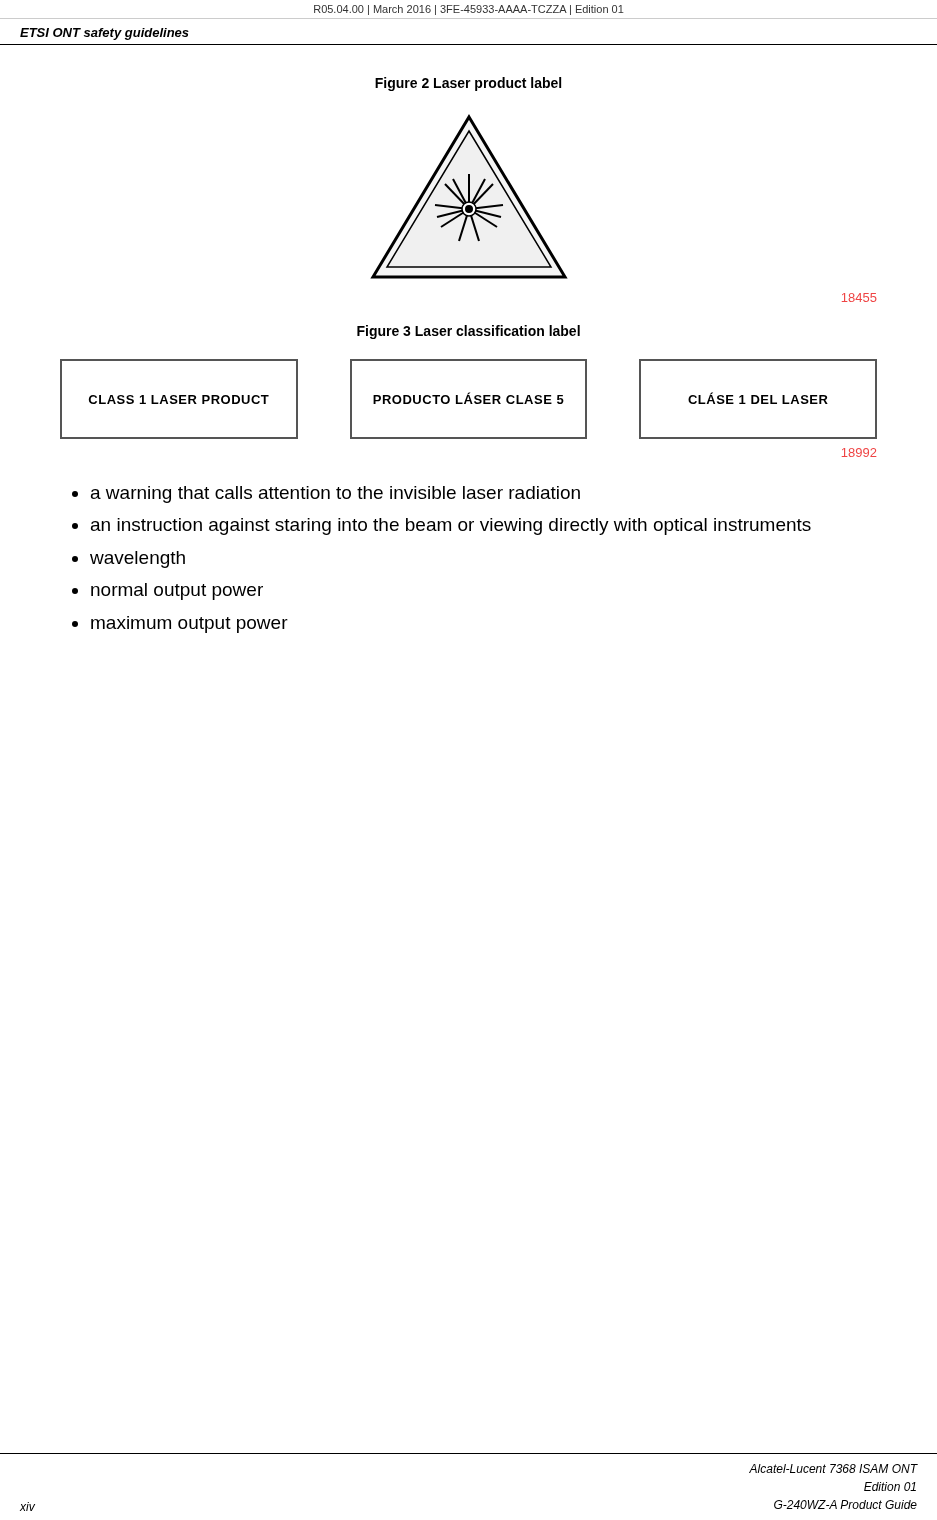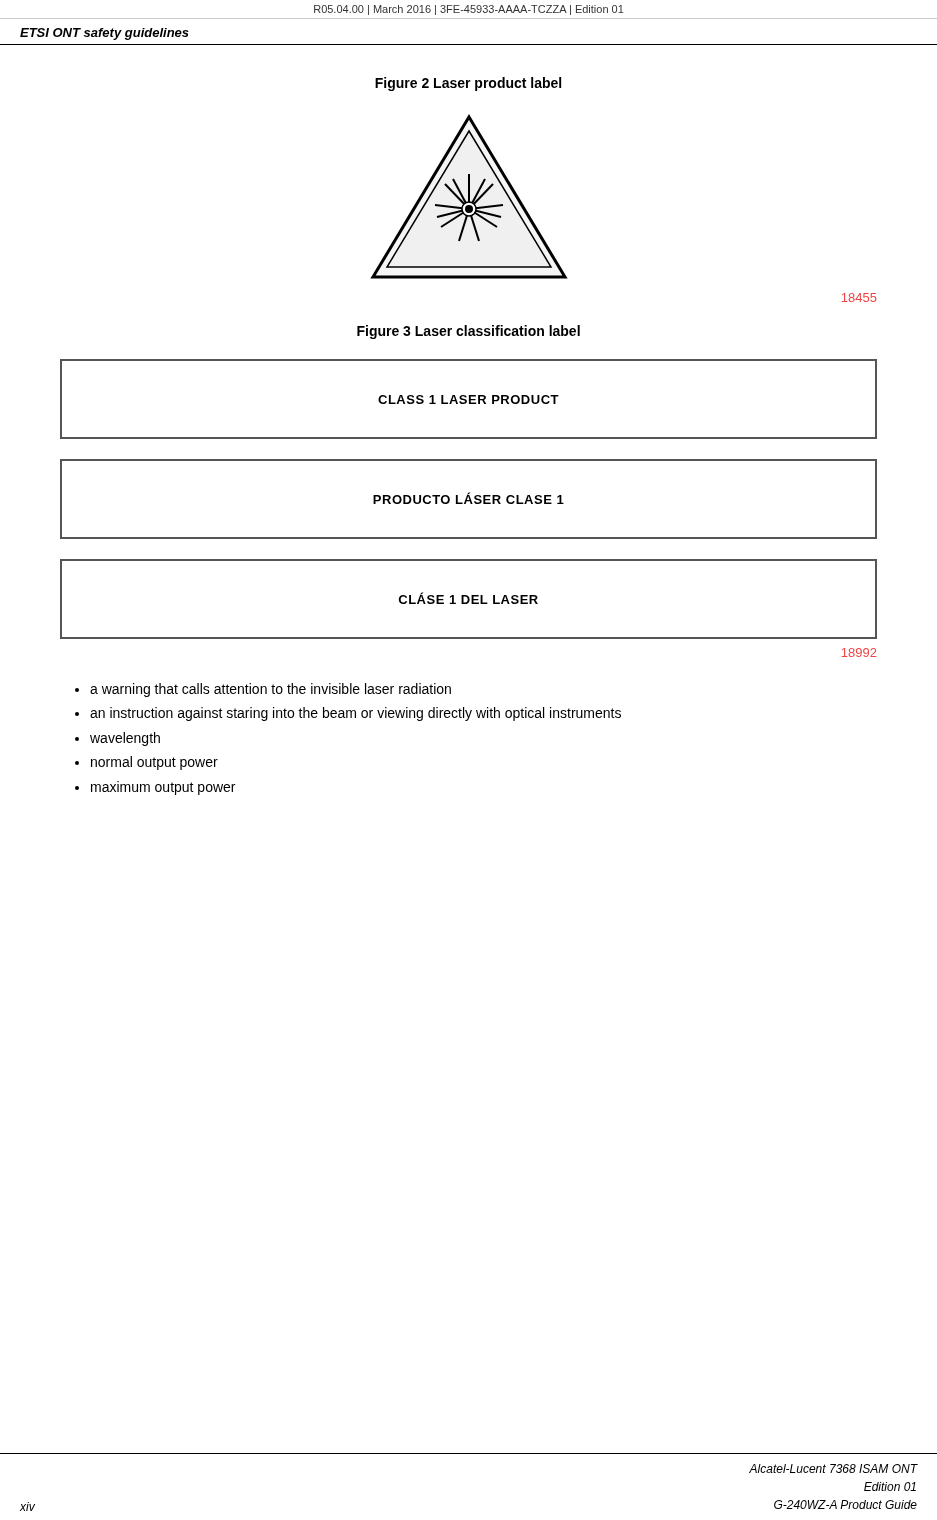--- a/index.html
+++ b/index.html
@@ -83,21 +83,21 @@
     }
 
     .body-text a, .link-ref {
       color: #0000cc;
       text-decoration: none;
     }
 
     
     .classification-grid {
       display: grid;
-      grid-template-columns: 1fr;
+      grid-template-columns: 1fr 1fr 1fr;
       gap: 20px 52px;
       margin: 20px 0 6px 0;
     }
 
     .class-box {
       border: 2px solid #555;
       padding: 28px 16px;
       text-align: center;
       font-size: 13px;
       font-weight: bold;
@@ -109,21 +109,21 @@
     }
 
     
     .bullet-list {
       margin-left: 30px;
       margin-top: 10px;
       margin-bottom: 20px;
     }
 
     .bullet-list li {
-      font-size: 14px;
+      font-size: 19px;
       line-height: 1.6;
       list-style-type: disc;
       margin-bottom: 2px;
     }
 
     
     .footer {
       position: absolute;
       bottom: 0;
       left: 0;
@@ -192,21 +192,21 @@
     </div>
   </div>
 
   <div class="figure-number-right">18455</div>
 
 
   <div class="figure-title">Figure 3  Laser classification label</div>
 
   <div class="classification-grid">
     <div class="class-box">CLASS 1 LASER PRODUCT</div>
-    <div class="class-box">PRODUCTO LÁSER CLASE 1</div>
+    <div class="class-box">PRODUCTO LÁSER CLASE 5</div>
     <div class="class-box">CLÁSE 1 DEL LASER</div>
   </div>
 
   <div class="figure-number-right">18992</div>
 
 
   <ul class="bullet-list">
     <li>a warning that calls attention to the invisible laser radiation</li>
     <li>an instruction against staring into the beam or viewing directly with optical instruments</li>
     <li>wavelength</li>

